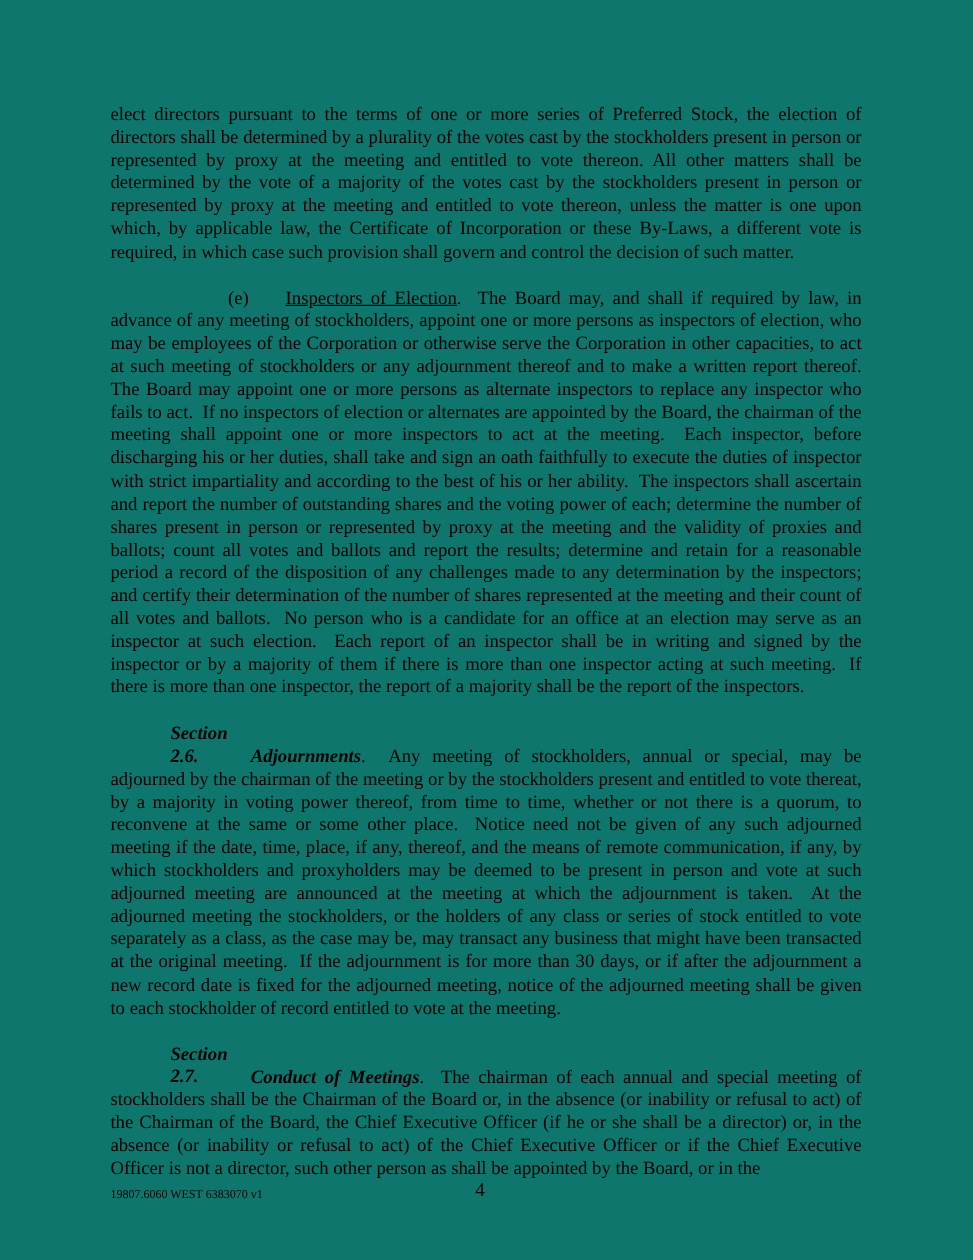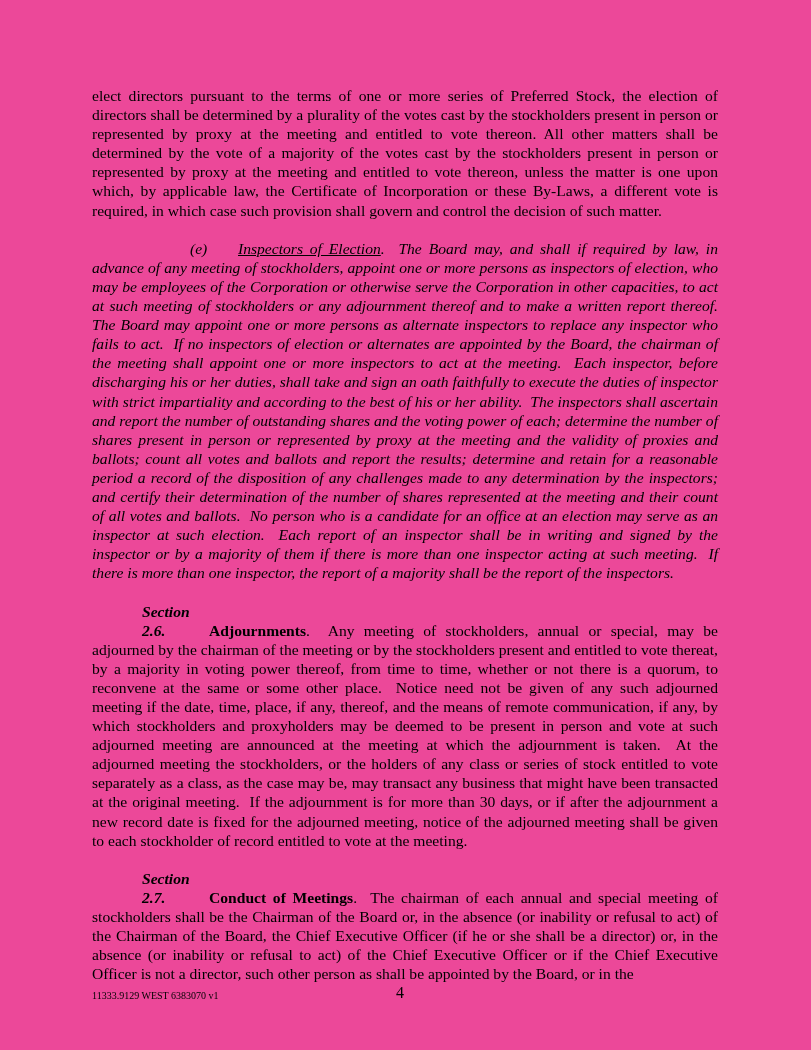--- a/index.html
+++ b/index.html
@@ -14,21 +14,21 @@
       overflow: hidden;
       font-family: "Liberation Serif", serif;
       color: #000000;
     }
     .page {
       position: absolute;
       left: 0;
       top: 0;
       width: 811px;
       height: 1050px;
-      background: #ec4899;
+      background: #0f766e;
     }
     .body-text {
       position: absolute;
       left: 92px;
       top: 86px;
       width: 626px;
       font-size: 15.6px;
       line-height: 19.1px;
     }
     .para {
@@ -37,36 +37,36 @@
       text-align-last: left;
     }
     .para.cont {
       text-indent: 0;
     }
     .para.section {
       text-indent: 50px;
     }
     .para.sub {
       text-indent: 98px;
-      font-style: italic;
     }
     .sub-label {
       display: inline-block;
       width: 48px;
       text-indent: 0;
     }
     .sec-num {
       font-weight: bold;
       display: inline-block;
       width: 67px;
       text-indent: 0;
       font-style: italic;
     }
     .sec-title {
       font-weight: bold;
+      font-style: italic;
     }
     .u-title {
       text-decoration: underline;
     }
     .footer-id {
       position: absolute;
       left: 92px;
       top: 990px;
       font-size: 10px;
       line-height: 12px;
@@ -88,15 +88,15 @@
     <p class="para cont"><span>elect directors pursuant to the terms of one or more series of Preferred Stock, the election of directors shall be determined by a plurality of the votes cast by the stockholders present in person or represented by proxy at the meeting and entitled to vote thereon.  All other matters shall be determined by the vote of a majority of the votes cast by the stockholders present in person or represented by proxy at the meeting and entitled to vote thereon, unless the matter is one upon which, by applicable law, the Certificate of Incorporation or these By-Laws, a different vote is required, in which case such provision shall govern and control the decision of such matter.</span></p>
 
     <p class="para sub"><span class="sub-label">(e)</span><span class="u-title">Inspectors of Election</span><span>.</span><span style="white-space: pre-wrap;">  The Board may, and shall if required by law, in advance of any meeting of stockholders, appoint one or more persons as inspectors of election, who may be employees of the Corporation or otherwise serve the Corporation in other capacities, to act at such meeting of stockholders or any adjournment thereof and to make a written report thereof.  The Board may appoint one or more persons as alternate inspectors to replace any inspector who fails to act.  If no inspectors of election or alternates are appointed by the Board, the chairman of the meeting shall appoint one or more inspectors to act at the meeting.  Each inspector, before discharging his or her duties, shall take and sign an oath faithfully to execute the duties of inspector with strict impartiality and according to the best of his or her ability.  The inspectors shall ascertain and report the number of outstanding shares and the voting power of each; determine the number of shares present in person or represented by proxy at the meeting and the validity of proxies and ballots; count all votes and ballots and report the results; determine and retain for a reasonable period a record of the disposition of any challenges made to any determination by the inspectors; and certify their determination of the number of shares represented at the meeting and their count of all votes and ballots.  No person who is a candidate for an office at an election may serve as an inspector at such election.  Each report of an inspector shall be in writing and signed by the inspector or by a majority of them if there is more than one inspector acting at such meeting.  If there is more than one inspector, the report of a majority shall be the report of the inspectors.</span></p>
 
     <p class="para section"><span class="sec-num">Section 2.6.</span><span class="sec-title">Adjournments</span><span>.</span><span style="white-space: pre-wrap;">  Any meeting of stockholders, annual or special, may be adjourned by the chairman of the meeting or by the stockholders present and entitled to vote thereat, by a majority in voting power thereof, from time to time, whether or not there is a quorum, to reconvene at the same or some other place.  Notice need not be given of any such adjourned meeting if the date, time, place, if any, thereof, and the means of remote communication, if any, by which stockholders and proxyholders may be deemed to be present in person and vote at such adjourned meeting are announced at the meeting at which the adjournment is taken.  At the adjourned meeting the stockholders, or the holders of any class or series of stock entitled to vote separately as a class, as the case may be, may transact any business that might have been transacted at the original meeting.  If the adjournment is for more than 30 days, or if after the adjournment a new record date is fixed for the adjourned meeting, notice of the adjourned meeting shall be given to each stockholder of record entitled to vote at the meeting.</span></p>
 
     <p class="para section" style="margin-bottom:0;"><span class="sec-num">Section 2.7.</span><span class="sec-title">Conduct of Meetings</span><span>.</span><span style="white-space: pre-wrap;">  The chairman of each annual and special meeting of stockholders shall be the Chairman of the Board or, in the absence (or inability or refusal to act) of the Chairman of the Board, the Chief Executive Officer (if he or she shall be a director) or, in the absence (or inability or refusal to act) of the Chief Executive Officer or if the Chief Executive Officer is not a director, such other person as shall be appointed by the Board, or in the</span></p>
 
   </div>
 
-  <div class="footer-id">11333.9129 WEST 6383070 v1</div>
+  <div class="footer-id">19807.6060 WEST 6383070 v1</div>
   <div class="page-num">4</div>
 </div>
 
 </body></html>

